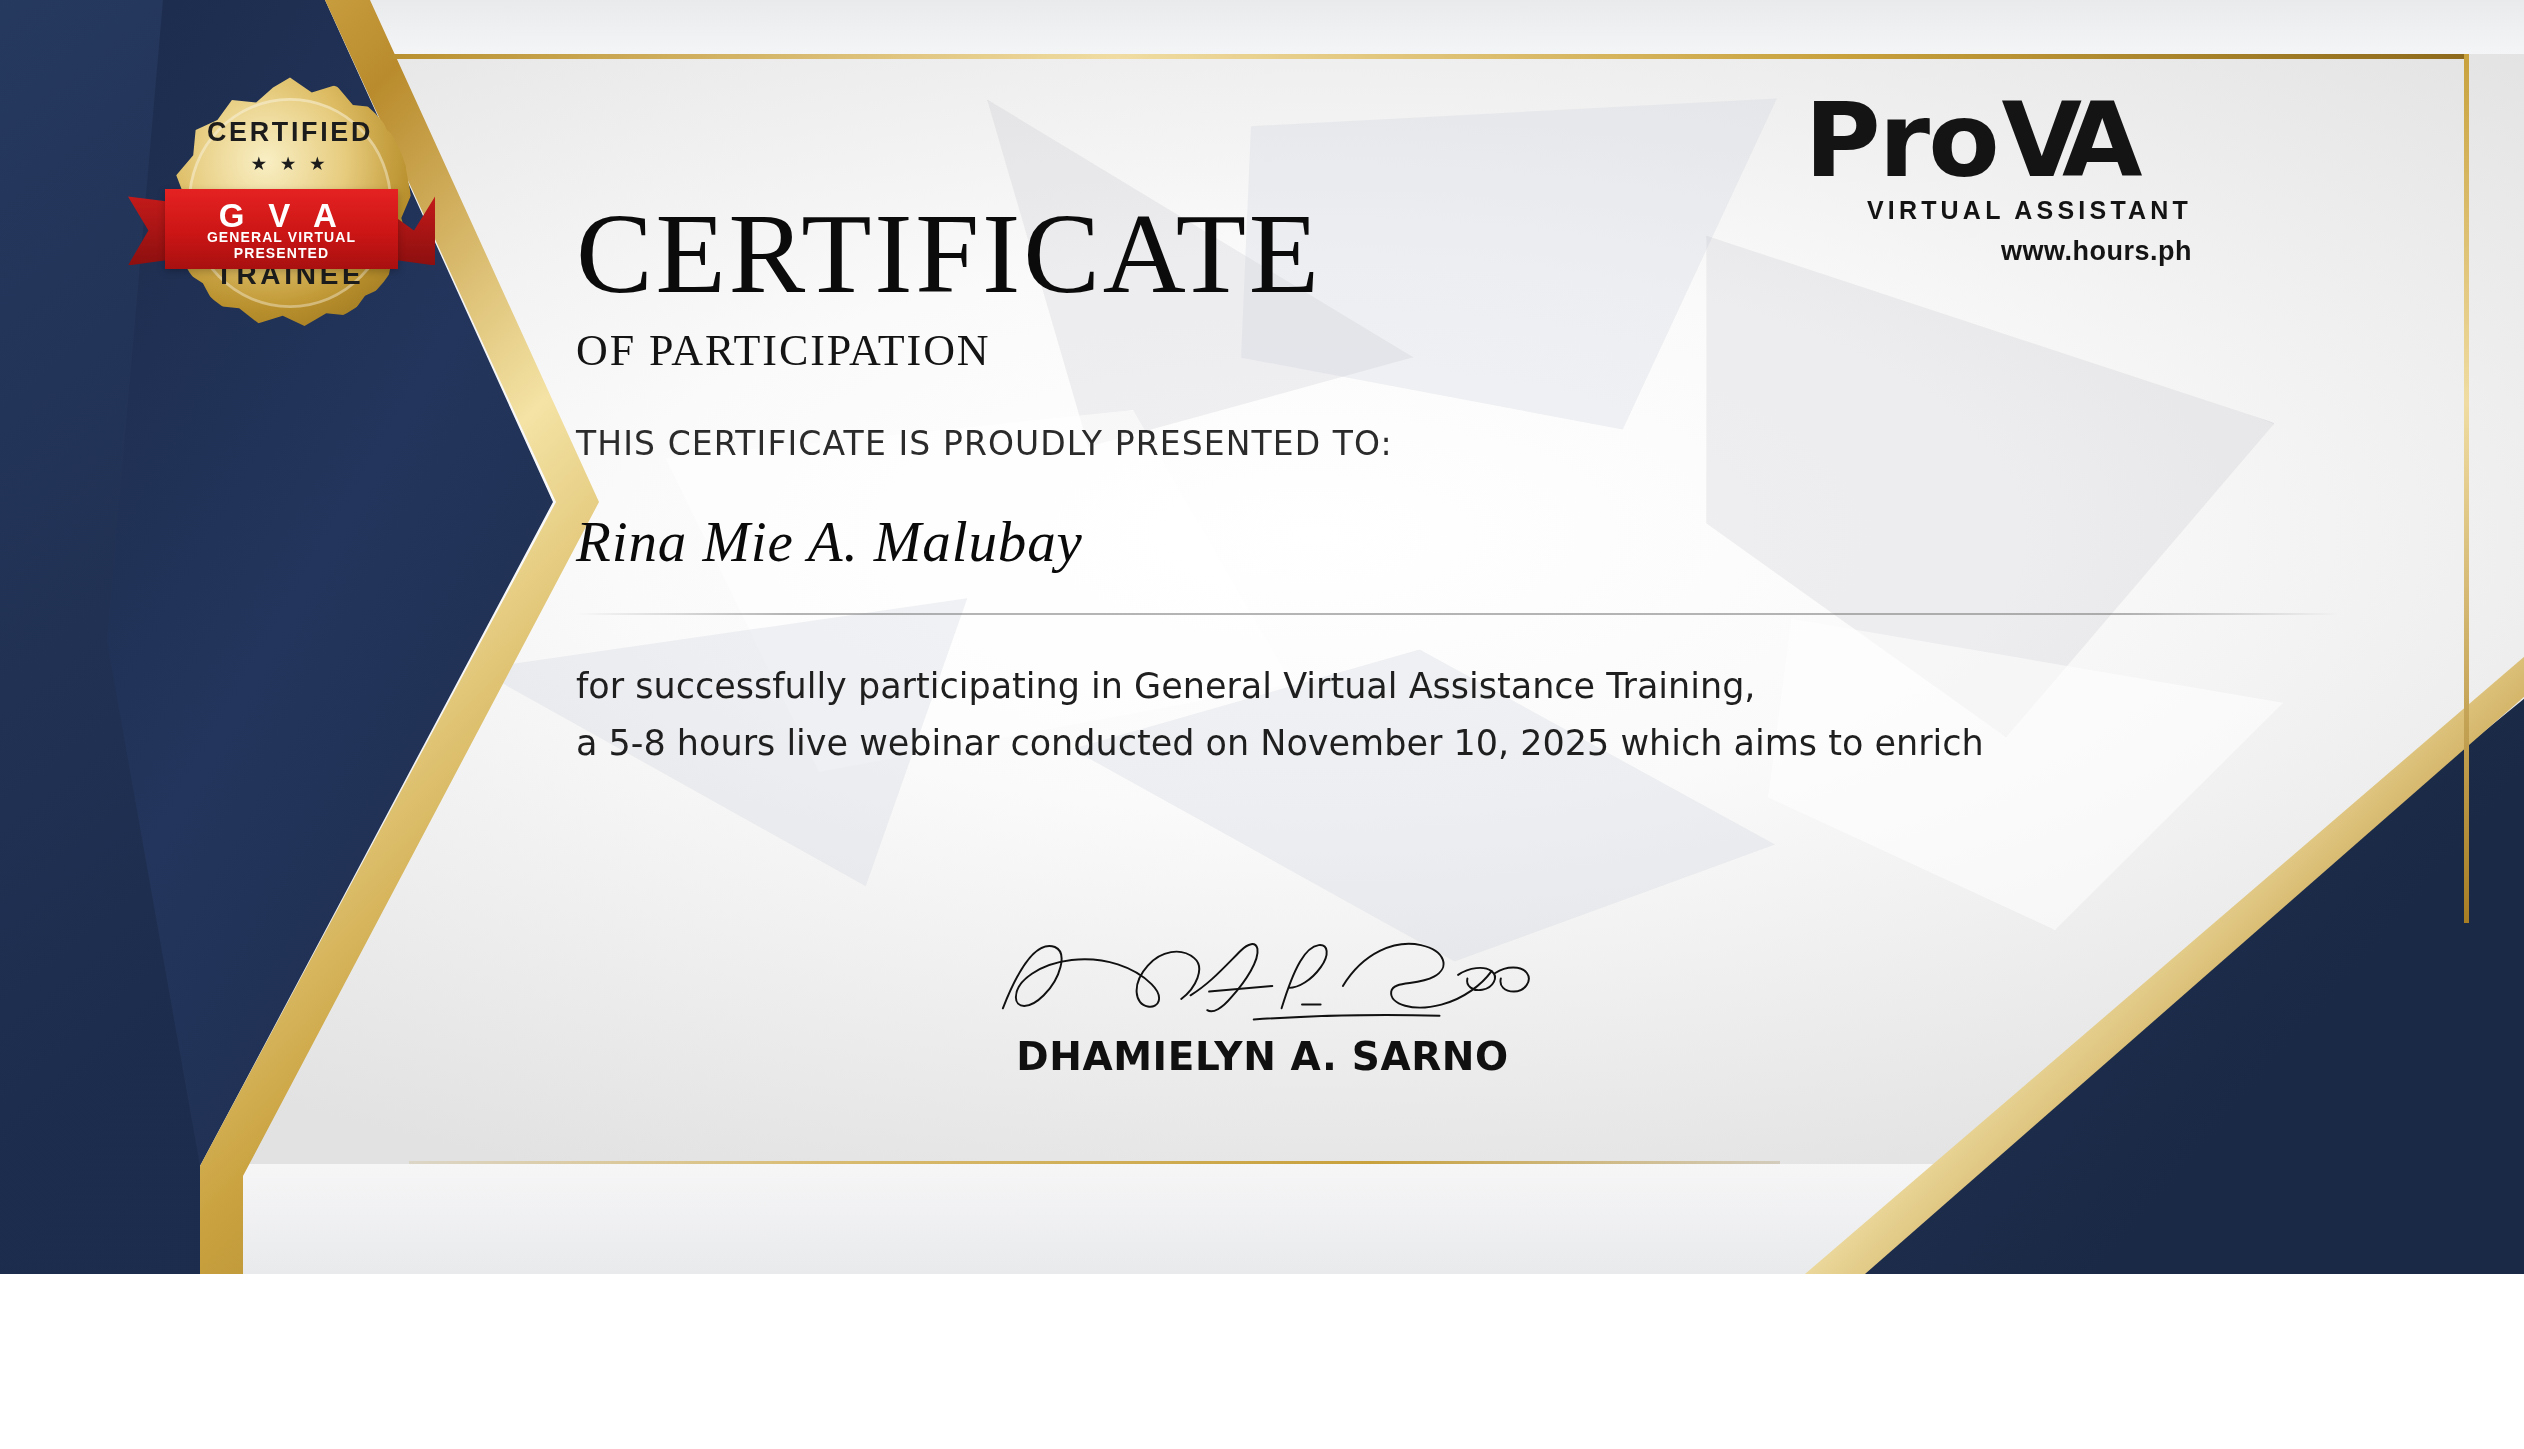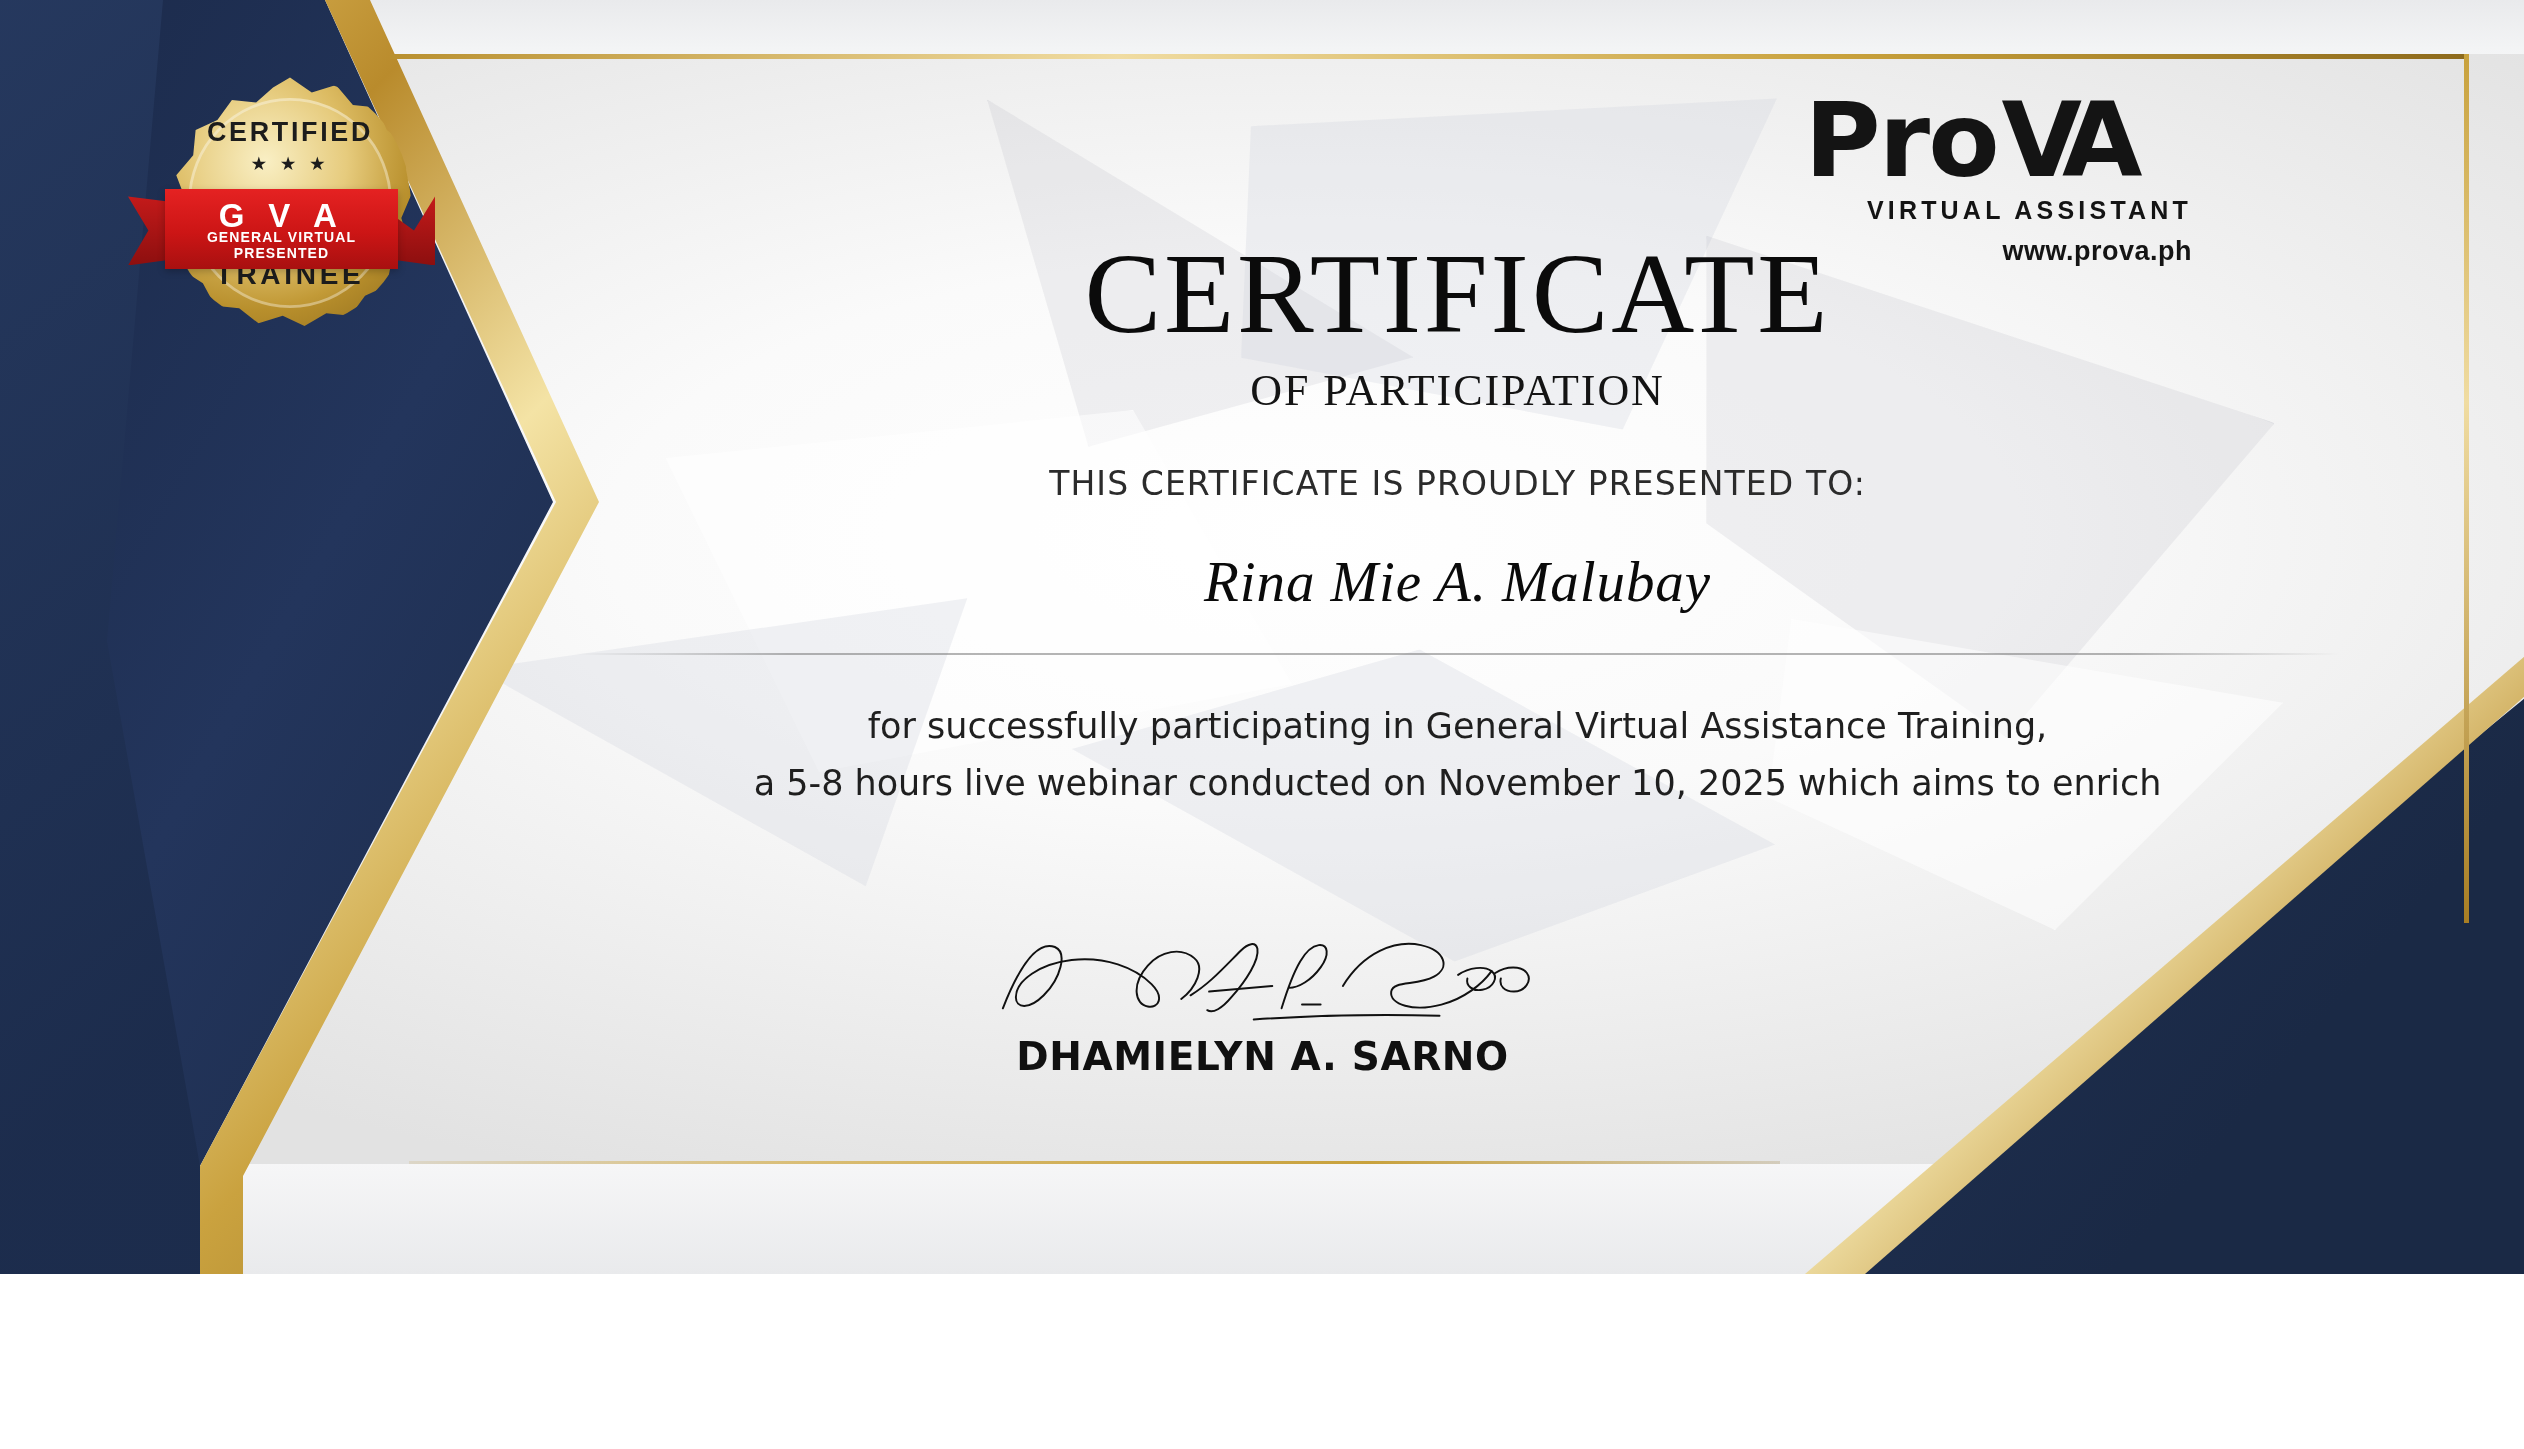--- a/index.html
+++ b/index.html
@@ -232,22 +232,20 @@
   }
   .logo-url {
     font-size: 27px; font-weight: 700; letter-spacing: 0.5px; color: #141414;
     margin-top: 11px;
   }
 
   
   .content {
     position: absolute;
     left: 576px; right: 186px; top: 195px;
-    text-align: center;
-    margin-top: 40px;
   }
   .title {
     font-family: "Liberation Serif", serif;
     font-size: 115px;
     letter-spacing: 2.8px;
     color: #0b0b0b;
     line-height: 1.02;
   }
   .subtitle {
     font-family: "Liberation Serif", serif;
@@ -355,21 +353,21 @@
   <div class="logo">
     <div class="logo-word">
       <span class="logo-pro">Pro</span>
       <span class="logo-va-wrap">
         <span class="logo-swoosh"></span>
         <span class="logo-v">V</span>
         <span class="logo-a">A</span>
       </span>
     </div>
     <div class="logo-tag">VIRTUAL ASSISTANT</div>
-    <div class="logo-url">www.prova.ph</div>
+    <div class="logo-url">www.hours.ph</div>
   </div>
 
   <div class="content">
     <div class="title">CERTIFICATE</div>
     <div class="subtitle">OF PARTICIPATION</div>
     <div class="presented">THIS CERTIFICATE IS PROUDLY PRESENTED TO:</div>
     <div class="recipient">Rina Mie A. Malubay</div>
     <div class="divider"></div>
     <div class="body-text">
       <div>for successfully participating in General Virtual Assistance Training,</div>

